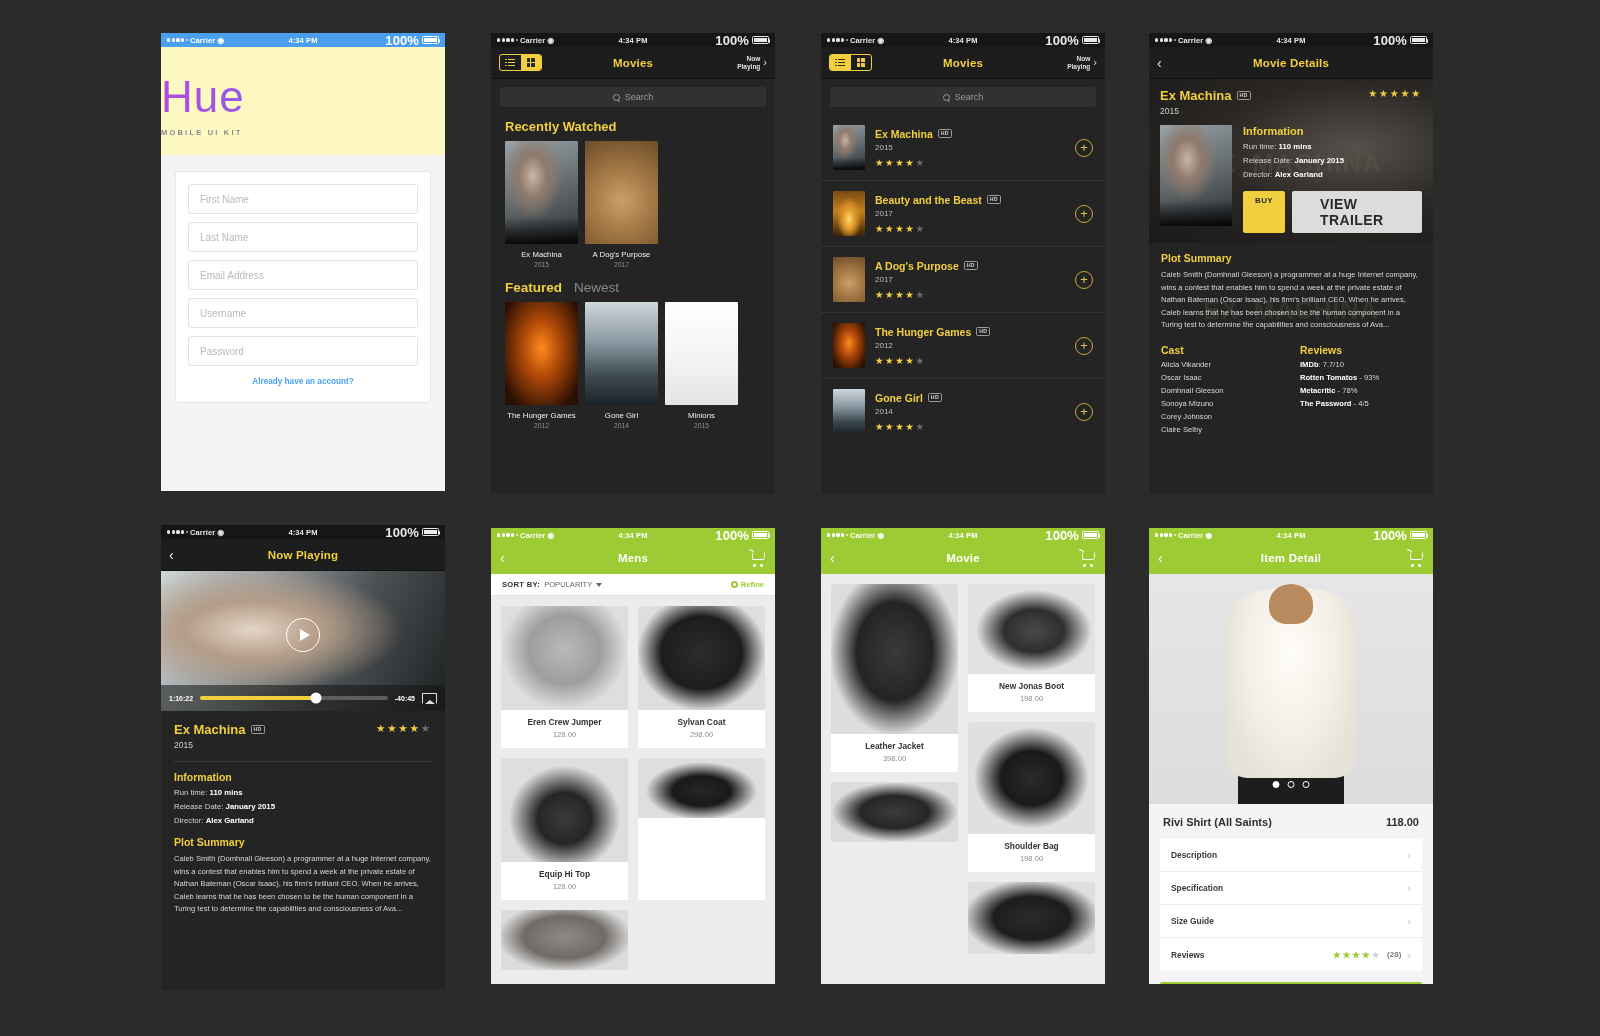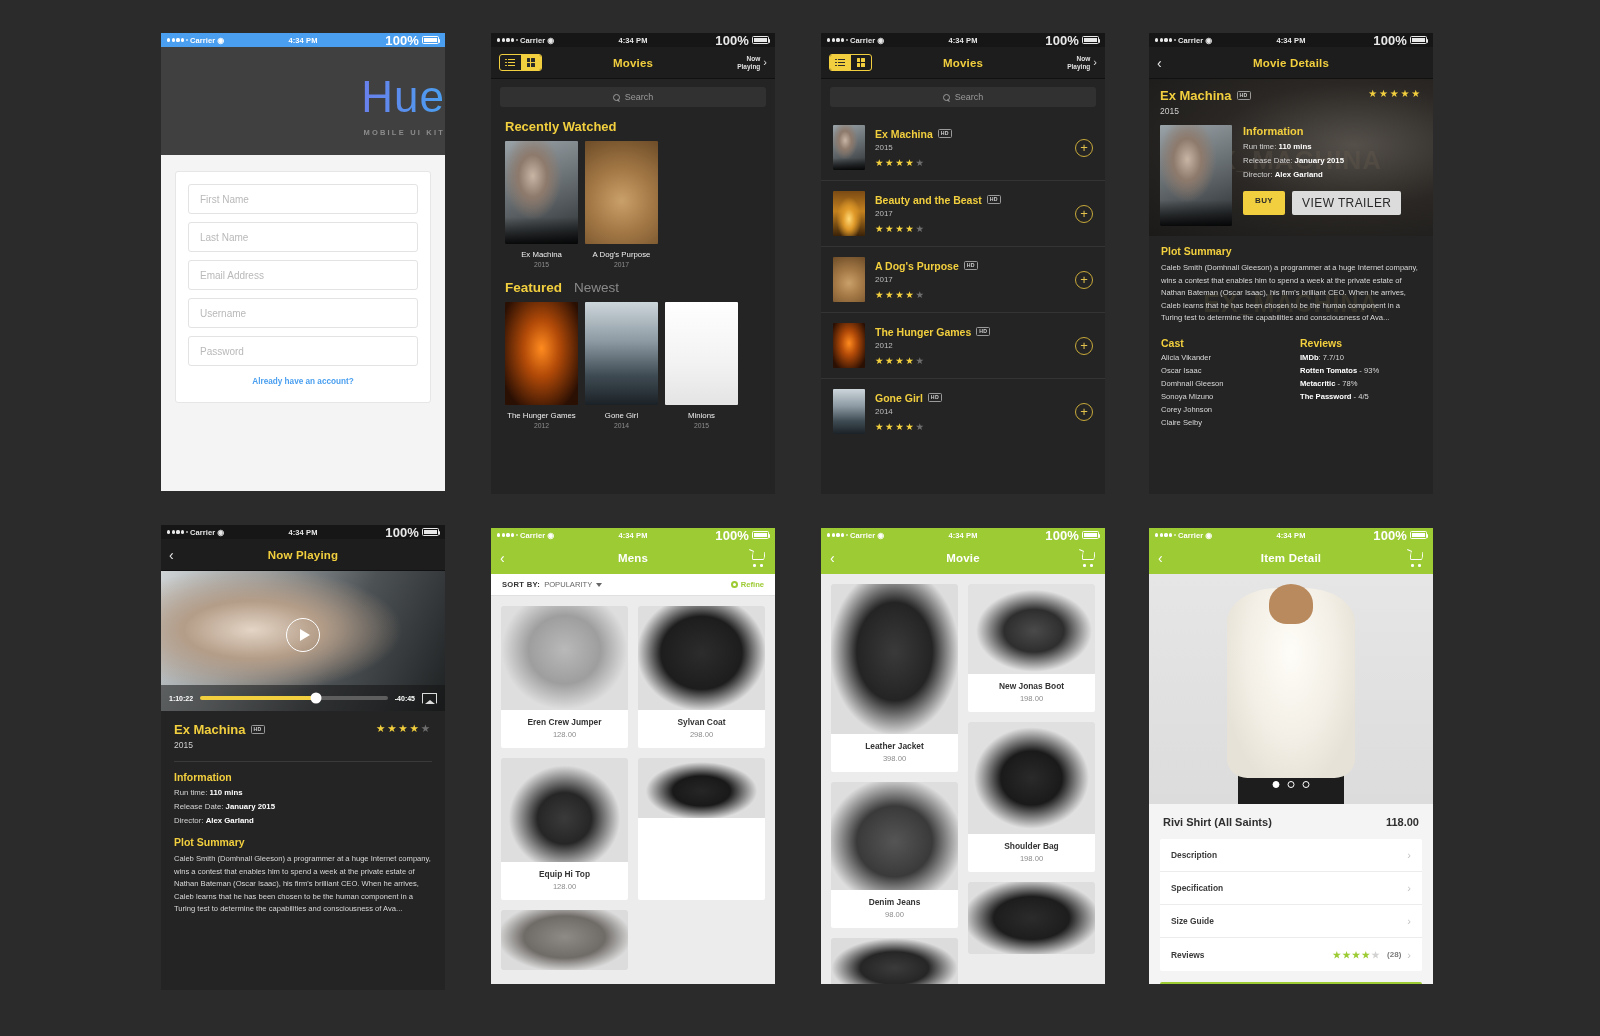--- a/index.html
+++ b/index.html
@@ -44,21 +44,21 @@
   .wifi { font-size: 8px; }
 
   
   #s1 { left: 161px; top: 33px; height: 458px; background: #f4f4f4; }
   #s1 .statusbar { background: #4a9ff0; color: #fff; }
   #s1 .dot { background: #fff; }
   #s1 .dot.hollow { background: transparent; border: 1px solid #fff; width:2.2px;height:2.2px;}
   #s1 .batt { border: 1px solid #fff; }
   #s1 .batt::after { background: #fff; }
   #s1 .batt i { position:absolute; left:1px; top:1px; bottom:1px; right:1px; background:#fff; display:block;}
-  .hue-wrap { text-align: right; padding: 28px 0 18px; background:#404040;}
+  .hue-wrap { text-align: left; padding: 28px 0 18px; background:#fef9c3;}
   .hue-logo {
     font-size: 44px; font-weight: 300; letter-spacing: 1px;
     background: linear-gradient(90deg, #b24de0 0%, #8a5fe8 40%, #4a9ff0 100%);
     -webkit-background-clip: text; background-clip: text;
     color: transparent; -webkit-text-fill-color: transparent;
     line-height: 1;
   }
   .hue-sub { margin-top: 9px; font-size: 7.5px; letter-spacing: 2.2px; color: #8b8b8b; font-weight:600;}
   .form-card {
     margin: 16px 14px 0; background: #fff;
@@ -184,21 +184,21 @@
   .hero-title { color:#f2cf3e; font-size:13px; font-weight:bold; display:flex; align-items:center; gap:5px;}
   .hero-year { color:#cfcfcf; font-size:8.5px; margin-top:3px;}
   .hero-stars { margin-left:auto; color:#f2cf3e; font-size:10px; letter-spacing:1.8px;}
   .hero-body { display:flex; gap:11px; margin-top:9px; position:relative; z-index:2;}
   .hero-poster { width:72px; height:101px; flex:none; border-radius:1px; overflow:hidden; position:relative;}
   .info-h { color:#f2cf3e; font-size:11px; font-weight:bold; }
   .info-l { font-size:7.8px; color:#d4d4d4; margin-top:5px;}
   .info-l b { color:#fff; }
   .btn-row { display:flex; gap:7px; margin-top:12px;}
   .btn-buy { background:#f2cf3e; color:#2a2a2a; font-size:8px; font-weight:bold; padding:5px 12px; border-radius:2px; letter-spacing:.4px;}
-  .btn-trailer { background:#dcdcdc; color:#2a2a2a; font-size:12px; font-weight:normal; padding:5px 10px; border-radius:2px; letter-spacing:.4px;}
+  .btn-trailer { background:#dcdcdc; color:#2a2a2a; font-size:14px; font-weight:bold; padding:5px 28px; border-radius:2px; letter-spacing:.4px;}
   .detail-body { padding: 9px 12px 12px; position:relative; }
   .detail-watermark {
     position:absolute; left:0; right:0; top:26%;
     text-align:center; font-size:25px; font-weight:bold; color:#5c5338; opacity:.32; letter-spacing:1px;
   }
   .sec-h2 { color:#f2cf3e; font-size:10.5px; font-weight:bold; position:relative; z-index:2;}
   .para { font-size:7.6px; line-height:1.65; color:#d8d8d8; margin-top:5px; position:relative; z-index:2;}
   .two-col { display:flex; gap:18px; margin-top:12px; position:relative; z-index:2;}
   .two-col > div { flex:1; }
   .cast-li { font-size:7.6px; color:#d8d8d8; margin-top:4px;}
@@ -809,27 +809,20 @@
     <div class="masonry">
       <div class="mcol">
         <div class="prod-card">
           <div class="prod-img pi-ljacket" style="height:150px"></div>
           <div class="prod-meta">
             <div class="prod-name">Leather Jacket</div>
             <div class="prod-price">398.00</div>
           </div>
         </div>
         <div class="prod-card">
-          <div class="prod-img pi-jeans" style="height:108px"></div>
-          <div class="prod-meta">
-            <div class="prod-name">Denim Jeans</div>
-            <div class="prod-price">98.00</div>
-          </div>
-        </div>
-        <div class="prod-card">
           <div class="prod-img pi-boot2" style="height:60px"></div>
         </div>
       </div>
       <div class="mcol">
         <div class="prod-card">
           <div class="prod-img pi-boot" style="height:90px"></div>
           <div class="prod-meta">
             <div class="prod-name">New Jonas Boot</div>
             <div class="prod-price">198.00</div>
           </div>

